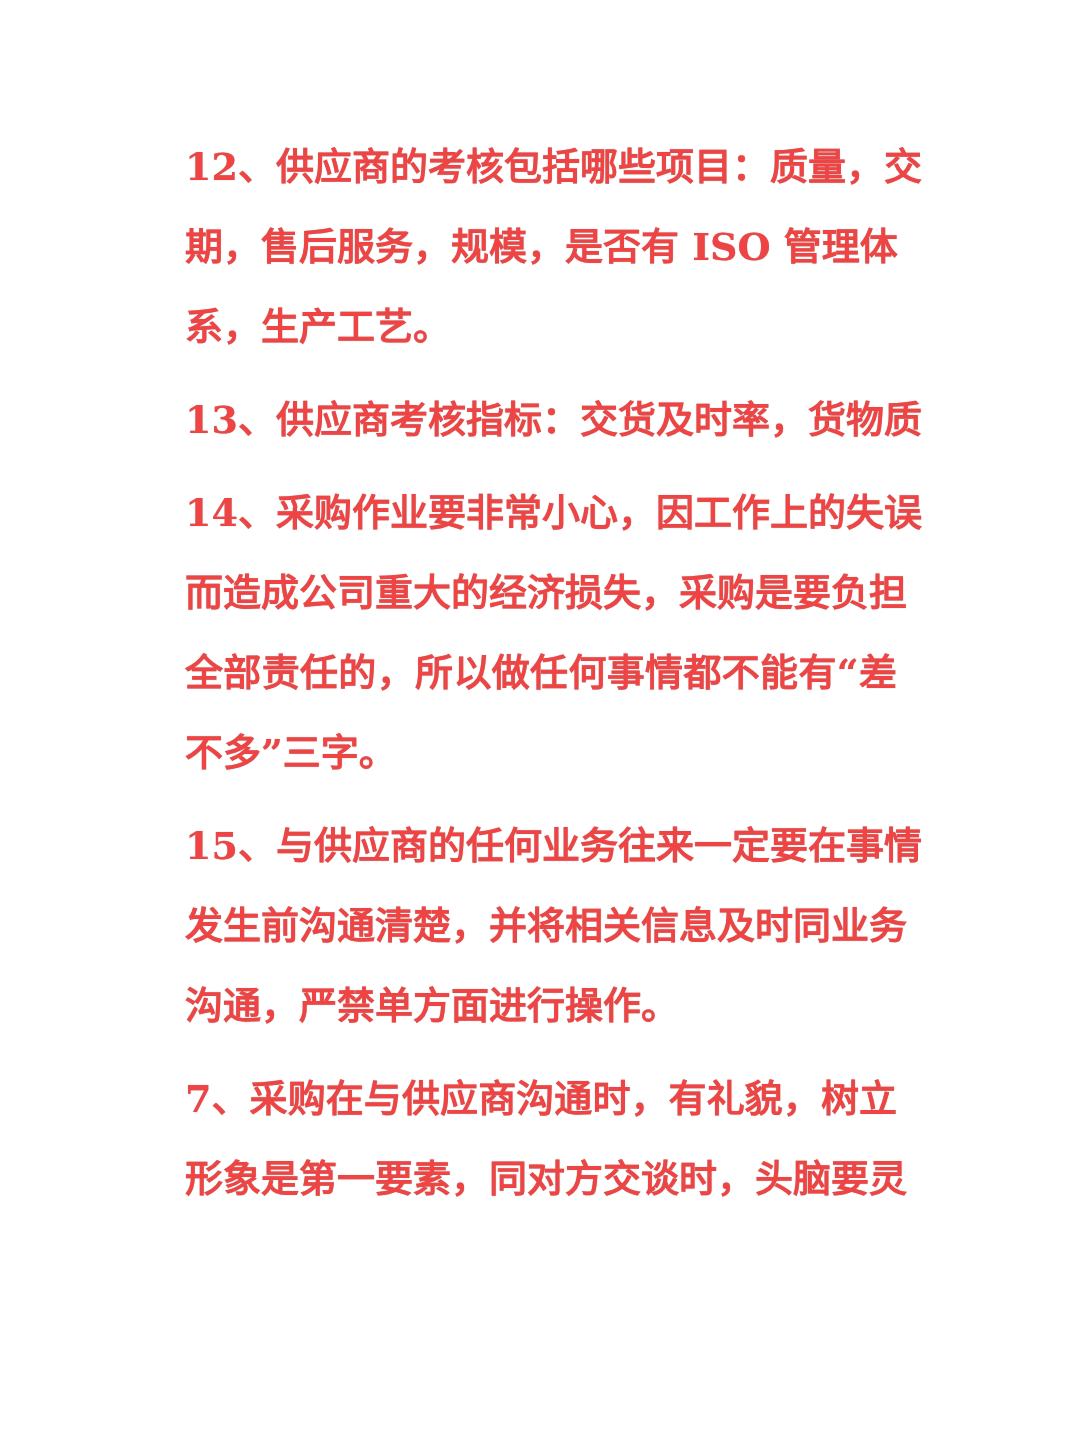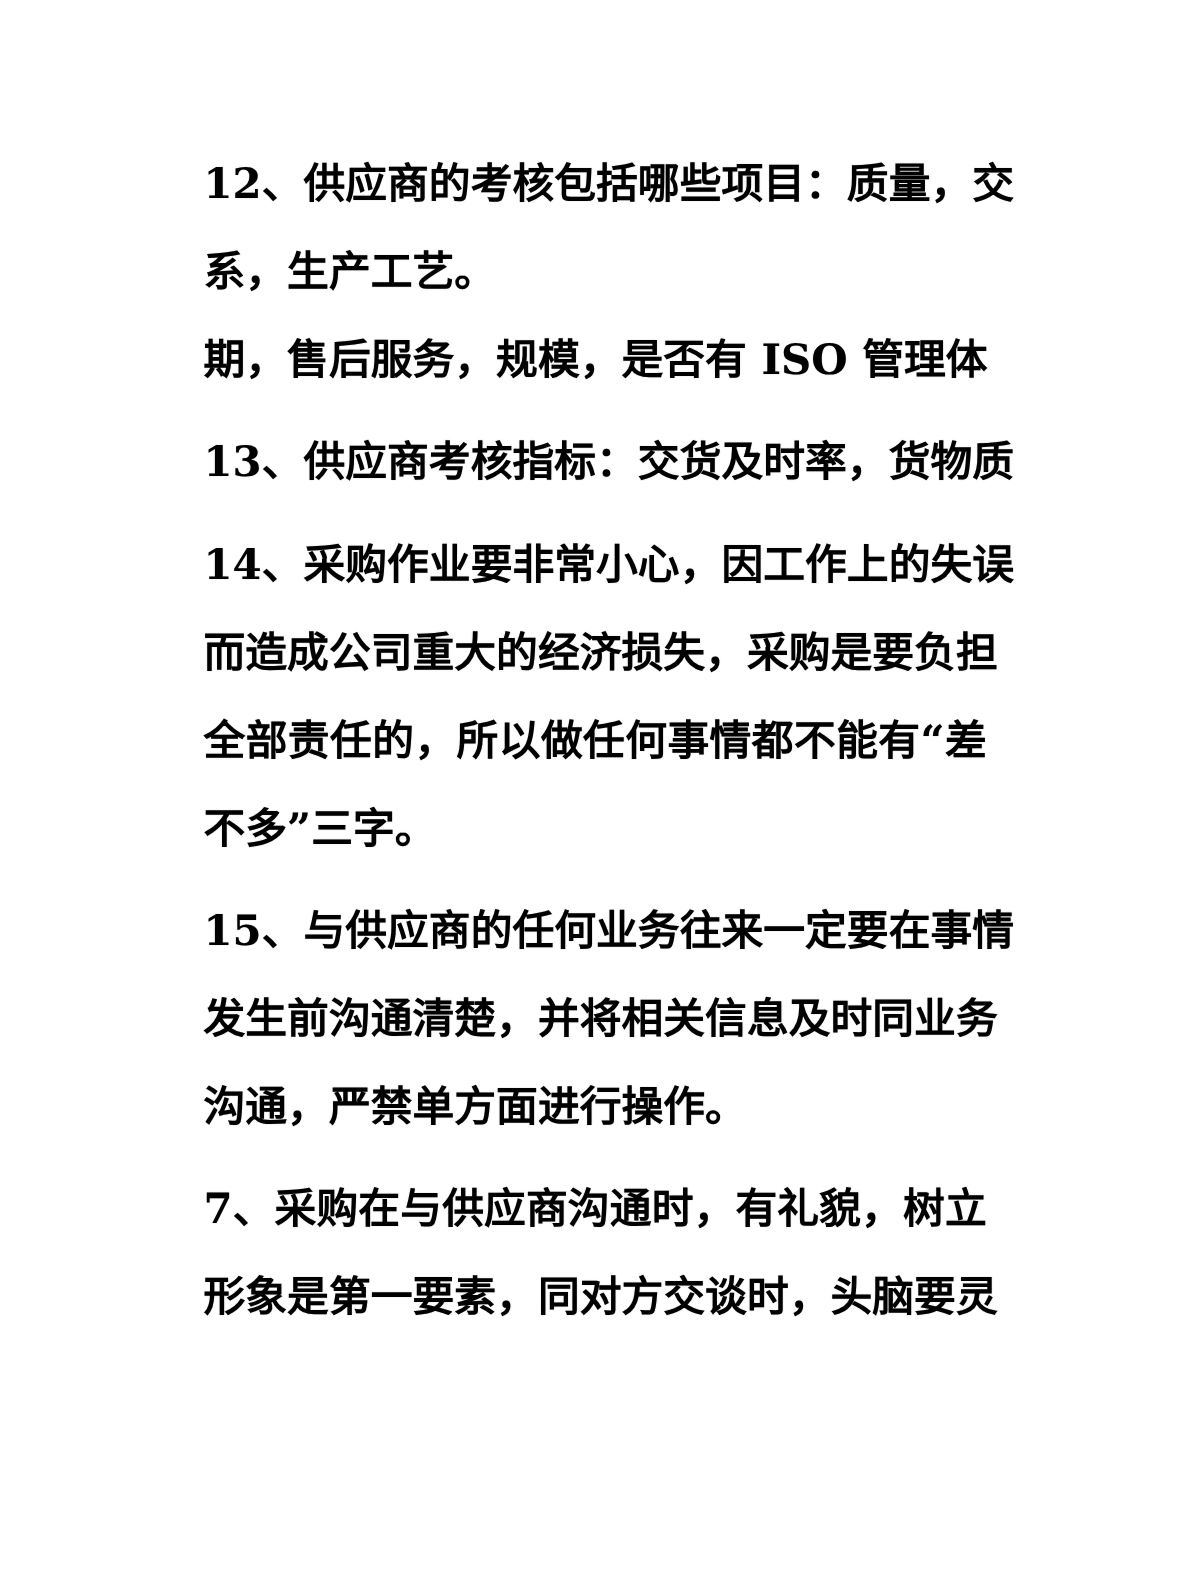--- a/index.html
+++ b/index.html
@@ -22,40 +22,40 @@
   }
   .para {
     margin: 0 0 13px 0;
     padding: 0;
   }
   .line {
     font-family: "DejaVu Serif", "Liberation Serif", serif;
     font-weight: bold;
     font-size: 38px;
     line-height: 80px;
-    color: #000000;
+    color: #ef4444;
     text-align: justify;
     text-align-last: justify;
     white-space: nowrap;
     text-shadow: 0 0 1px rgba(51,51,51,0.45);
   }
   .line.last {
     text-align-last: left;
   }
 </style>
 </head>
 <body>
 
 <div class="page">
   <div class="content">
 
     <div class="para">
       <div class="line">12、供应商的考核包括哪些项目：质量，交</div>
+      <div class="line">期，售后服务，规模，是否有 ISO 管理体</div>
       <div class="line last">系，生产工艺。</div>
-      <div class="line">期，售后服务，规模，是否有 ISO 管理体</div>
     </div>
 
     <div class="para">
       <div class="line">13、供应商考核指标：交货及时率，货物质</div>
     </div>
 
     <div class="para">
       <div class="line">14、采购作业要非常小心，因工作上的失误</div>
       <div class="line">而造成公司重大的经济损失，采购是要负担</div>
       <div class="line">全部责任的，所以做任何事情都不能有“差</div>

